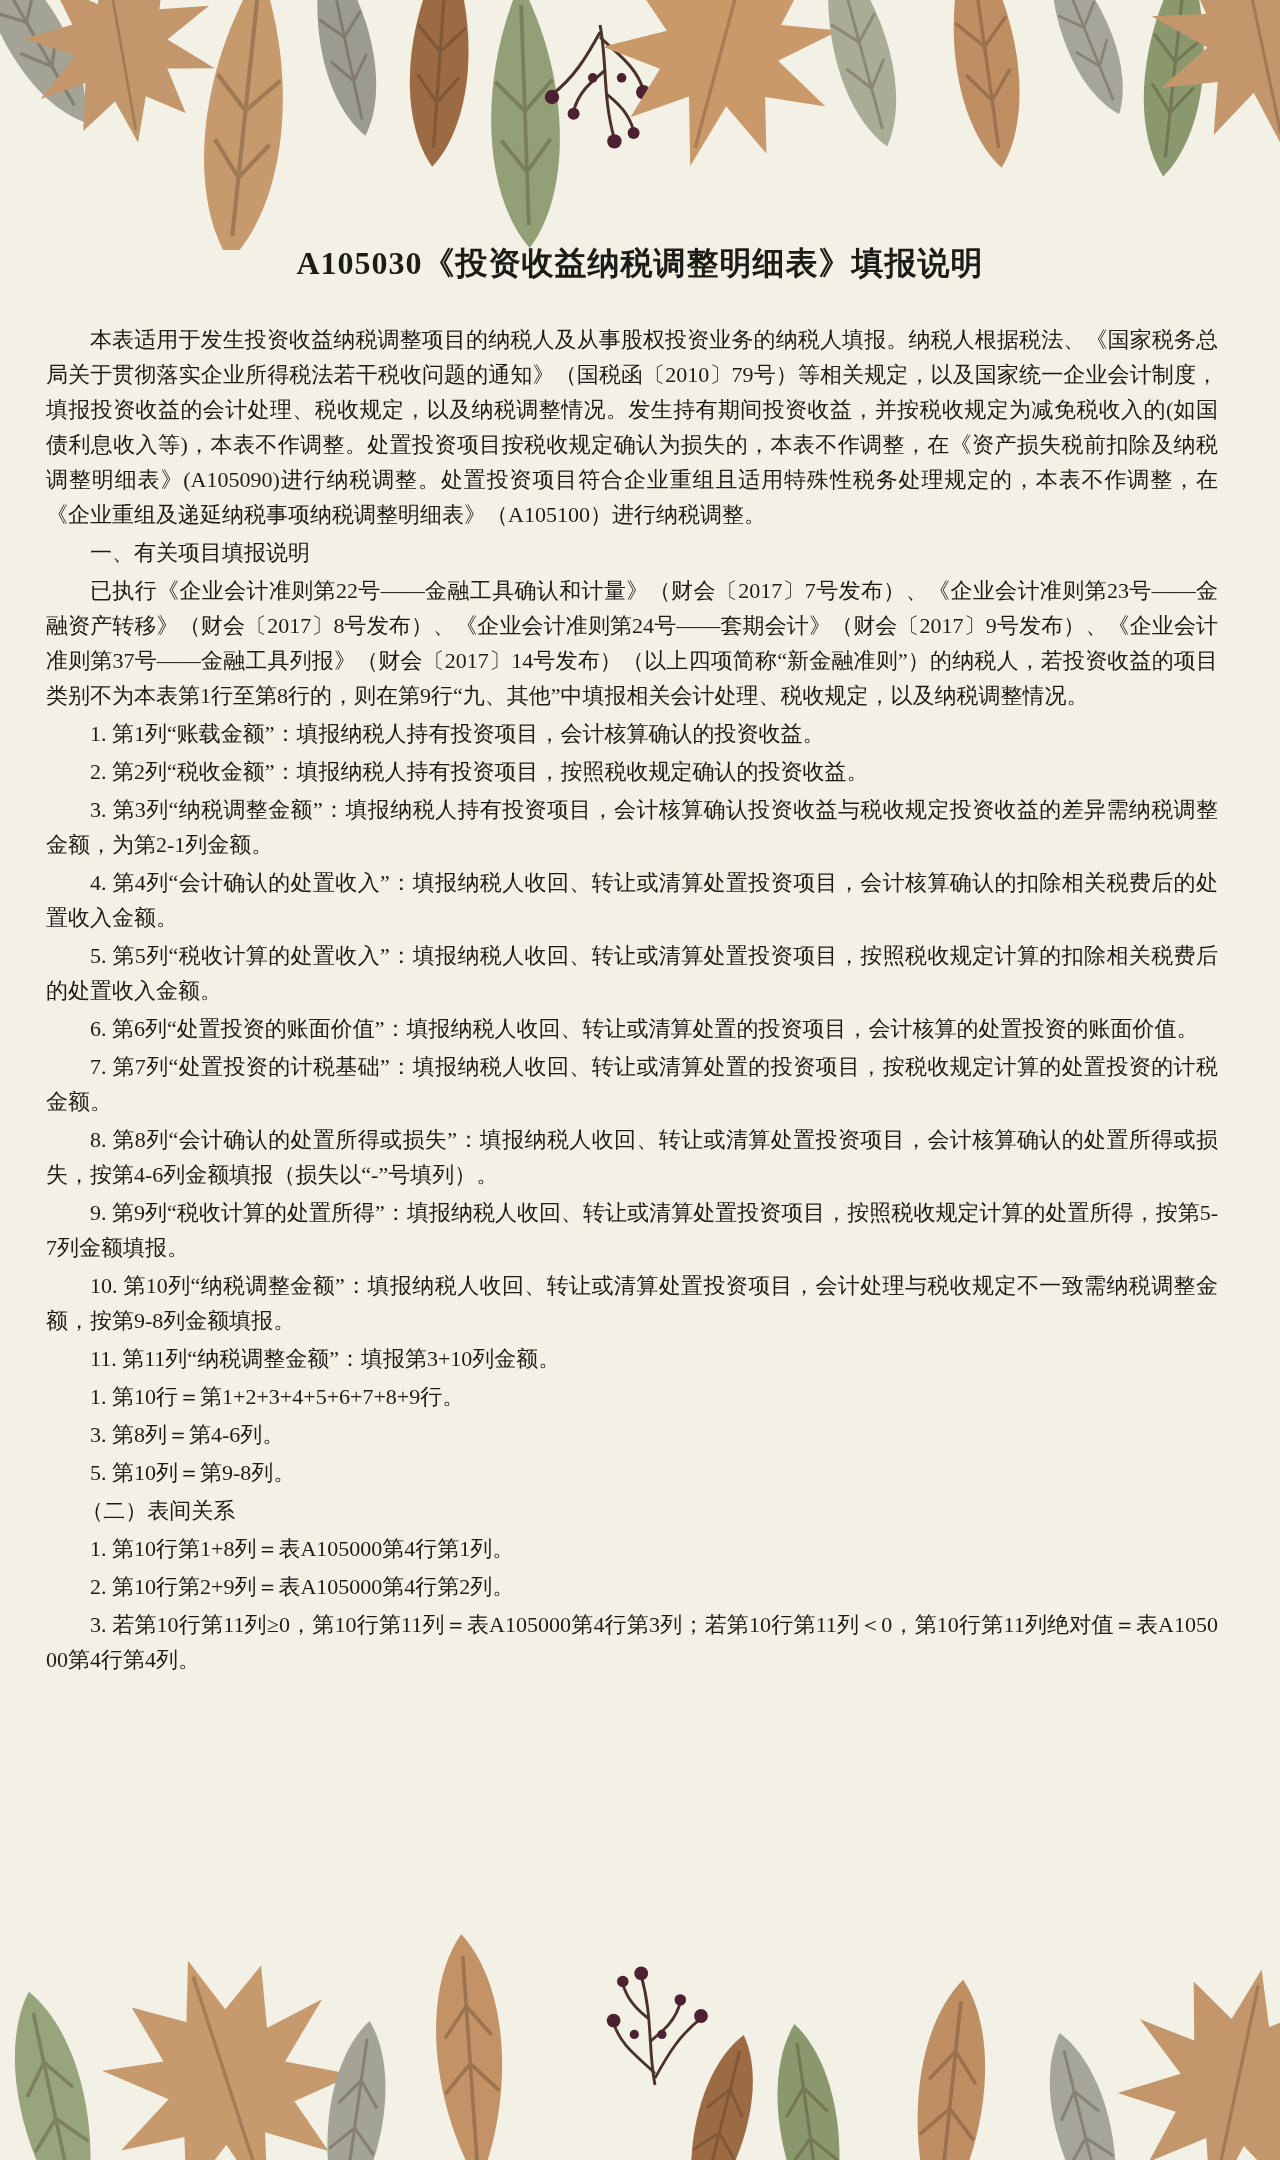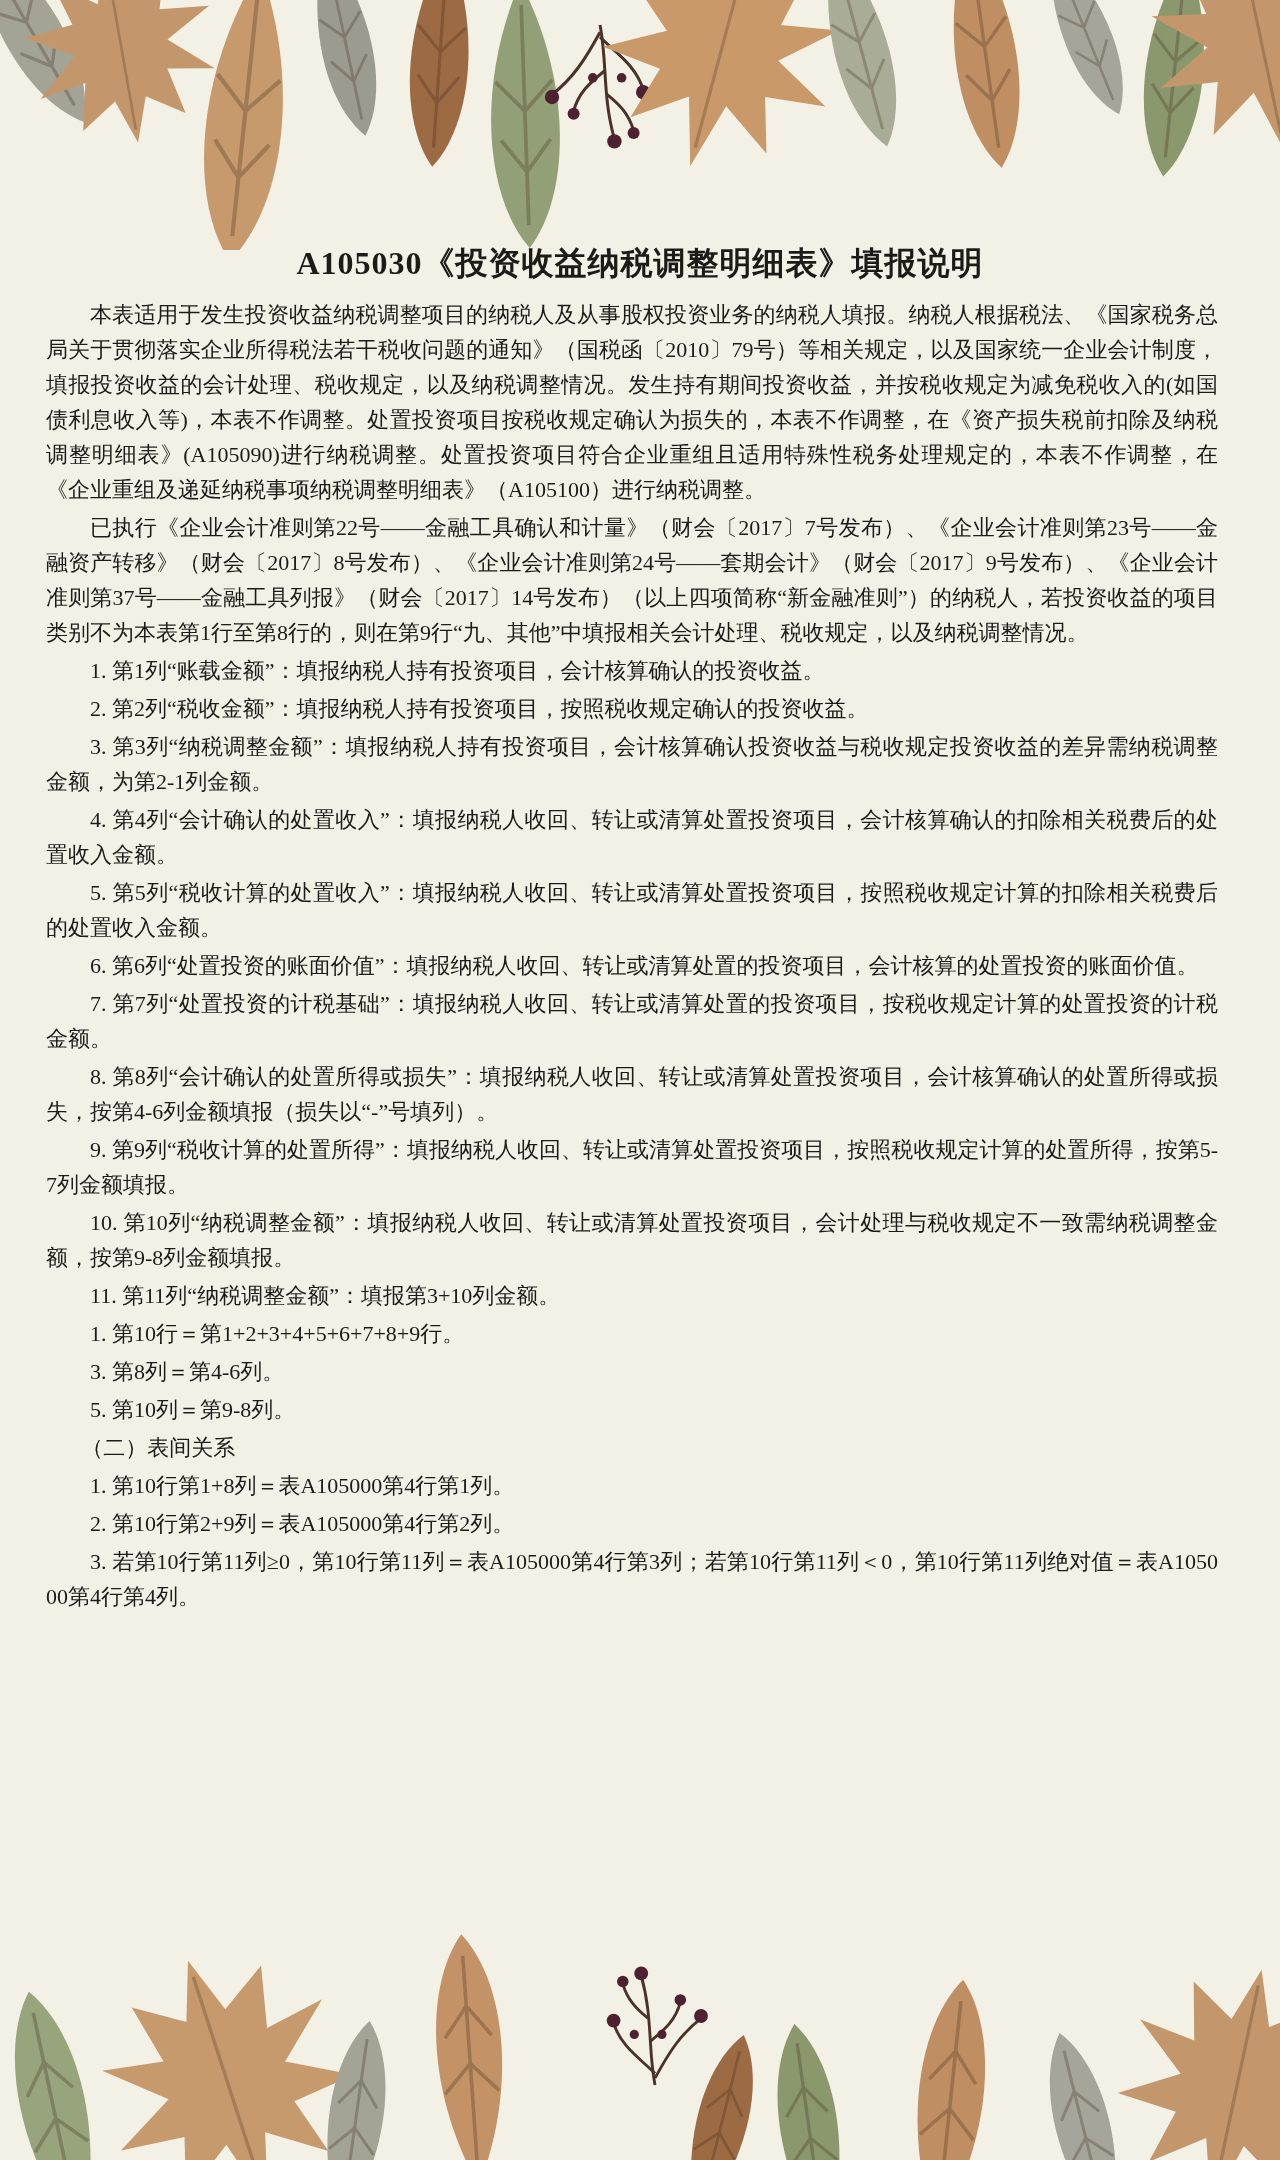--- a/index.html
+++ b/index.html
@@ -10,21 +10,21 @@
     color:#1d1b18;
   }
   .deco{position:absolute;left:0;pointer-events:none;}
   .deco-top{top:0;}
   .deco-bottom{bottom:0;}
   .doc{
     position:absolute;left:46px;right:46px;top:242px;
   }
   .doc h1{
     font-size:32px;font-weight:bold;text-align:center;
-    margin:0 0 11px 0;letter-spacing:1px;
+    margin:0 0 36px 0;letter-spacing:1px;
   }
   .doc p{
     font-size:22px;line-height:35px;margin:0 16px 3px 0;
     text-align:justify;text-indent:2em;
     word-break:break-all;
     font-family:Liberation Serif, serif;
   }
   .doc p.sec-bold{font-weight:bold;}
   .doc p.indent-paren{text-indent:1.6em;}
 </style>
@@ -72,20 +72,21 @@
   <use href="#leafg" transform="translate(985,50) rotate(172) scale(1.7)" fill="#bf8f63"></use>
   <use href="#leafg" transform="translate(1085,30) rotate(158) scale(1.3)" fill="#a5a59a"></use>
   <use href="#leafg" transform="translate(1175,65) rotate(186) scale(1.6)" fill="#8b976d"></use>
   <use href="#mapleg" transform="translate(1262,45) rotate(-12) scale(1.5)" fill="#c3976b"></use>
 </svg>
 
 <main class="doc">
   <h1>A105030《投资收益纳税调整明细表》填报说明</h1>
 
   <p>本表适用于发生投资收益纳税调整项目的纳税人及从事股权投资业务的纳税人填报。纳税人根据税法、《国家税务总局关于贯彻落实企业所得税法若干税收问题的通知》（国税函〔2010〕79号）等相关规定，以及国家统一企业会计制度，填报投资收益的会计处理、税收规定，以及纳税调整情况。发生持有期间投资收益，并按税收规定为减免税收入的(如国债利息收入等)，本表不作调整。处置投资项目按税收规定确认为损失的，本表不作调整，在《资产损失税前扣除及纳税调整明细表》(A105090)进行纳税调整。处置投资项目符合企业重组且适用特殊性税务处理规定的，本表不作调整，在《企业重组及递延纳税事项纳税调整明细表》（A105100）进行纳税调整。</p>
+  <p>一、有关项目填报说明</p>
   <p>已执行《企业会计准则第22号——金融工具确认和计量》（财会〔2017〕7号发布）、《企业会计准则第23号——金融资产转移》（财会〔2017〕8号发布）、《企业会计准则第24号——套期会计》（财会〔2017〕9号发布）、《企业会计准则第37号——金融工具列报》（财会〔2017〕14号发布）（以上四项简称“新金融准则”）的纳税人，若投资收益的项目类别不为本表第1行至第8行的，则在第9行“九、其他”中填报相关会计处理、税收规定，以及纳税调整情况。</p>
   <p>1. 第1列“账载金额”：填报纳税人持有投资项目，会计核算确认的投资收益。</p>
   <p>2. 第2列“税收金额”：填报纳税人持有投资项目，按照税收规定确认的投资收益。</p>
   <p>3. 第3列“纳税调整金额”：填报纳税人持有投资项目，会计核算确认投资收益与税收规定投资收益的差异需纳税调整金额，为第2-1列金额。</p>
   <p>4. 第4列“会计确认的处置收入”：填报纳税人收回、转让或清算处置投资项目，会计核算确认的扣除相关税费后的处置收入金额。</p>
   <p>5. 第5列“税收计算的处置收入”：填报纳税人收回、转让或清算处置投资项目，按照税收规定计算的扣除相关税费后的处置收入金额。</p>
   <p>6. 第6列“处置投资的账面价值”：填报纳税人收回、转让或清算处置的投资项目，会计核算的处置投资的账面价值。</p>
   <p>7. 第7列“处置投资的计税基础”：填报纳税人收回、转让或清算处置的投资项目，按税收规定计算的处置投资的计税金额。</p>
   <p>8. 第8列“会计确认的处置所得或损失”：填报纳税人收回、转让或清算处置投资项目，会计核算确认的处置所得或损失，按第4-6列金额填报（损失以“-”号填列）。</p>
   <p>9. 第9列“税收计算的处置所得”：填报纳税人收回、转让或清算处置投资项目，按照税收规定计算的处置所得，按第5-7列金额填报。</p>

